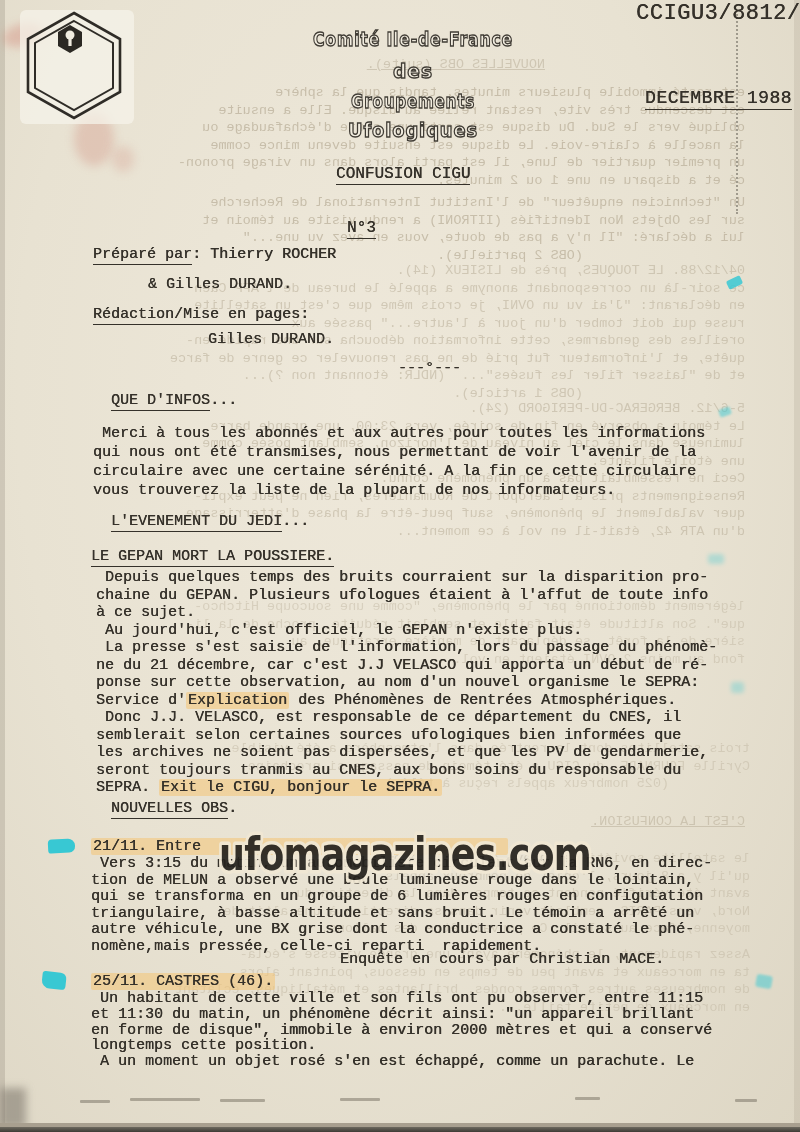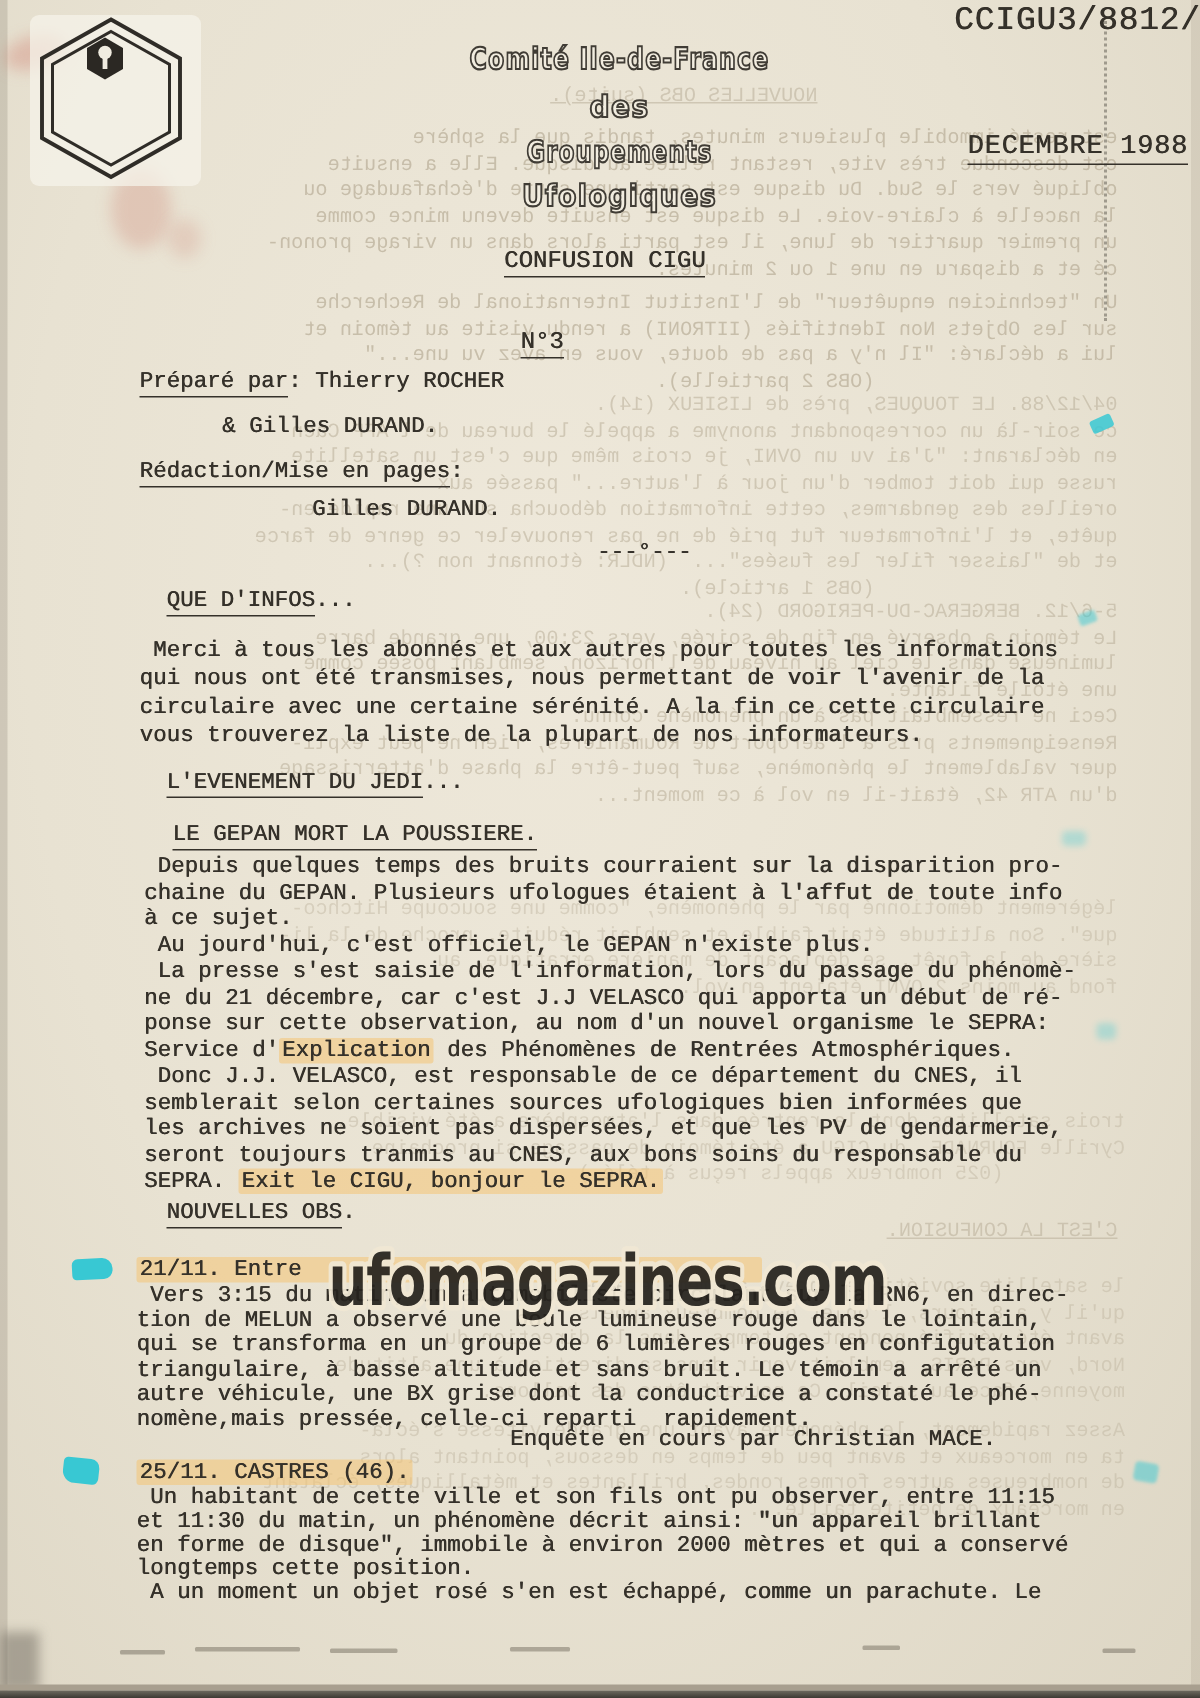--- a/index.html
+++ b/index.html
@@ -20,21 +20,21 @@
   .circ-title{left:336px;top:165px;font-size:16px;}
   .circ-num{left:347px;top:199px;font-size:16px;margin-top:20px;}
   .credits1{left:93px;top:246px;}
   .credits2{left:148px;top:276px;}
   .credits3{left:93px;top:306px;}
   .credits4{left:208px;top:331px;}
   .separator{left:398px;top:360px;}
   .h-infos{left:111px;top:392px;}
   .p-infos{left:93px;top:424px;line-height:19px;}
   .h-jedi{left:111px;top:513px;}
-  .h-gepan{left:91px;top:548px;margin-left:24px;}
+  .h-gepan{left:91px;top:548px;}
   .p-gepan{left:96px;top:569px;line-height:17.5px;}
   .h-obs{left:111px;top:800px;}
   .obs1-head{left:91px;top:837px;}
   .p-obs1{left:91px;top:856px;line-height:16.6px;}
   .obs1-credit{left:312px;top:951px;margin-left:28px;}
   .obs2-head{left:91px;top:973px;}
   .p-obs2{left:91px;top:991px;line-height:15.8px;}
   
   .bleed{position:absolute;white-space:pre;font-size:13.5px;line-height:17.5px;
          color:#b7ac96;transform:scaleX(-1);filter:blur(0.35px);z-index:1;}

